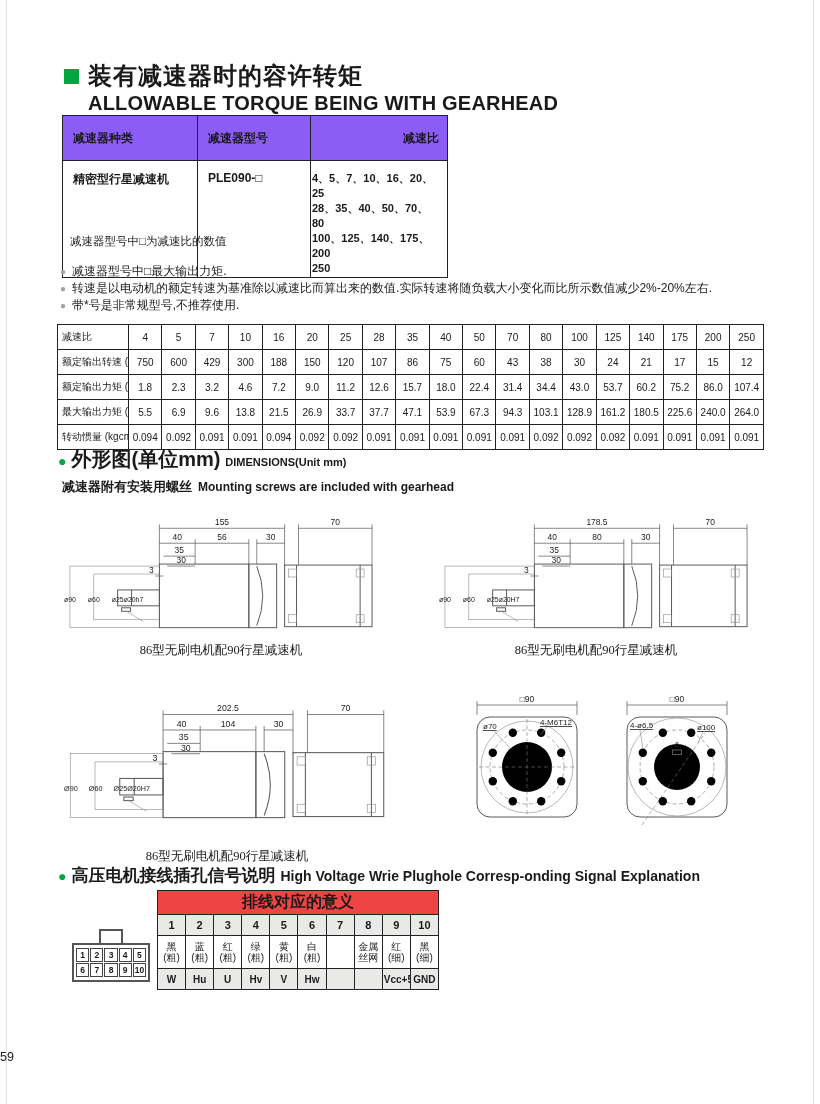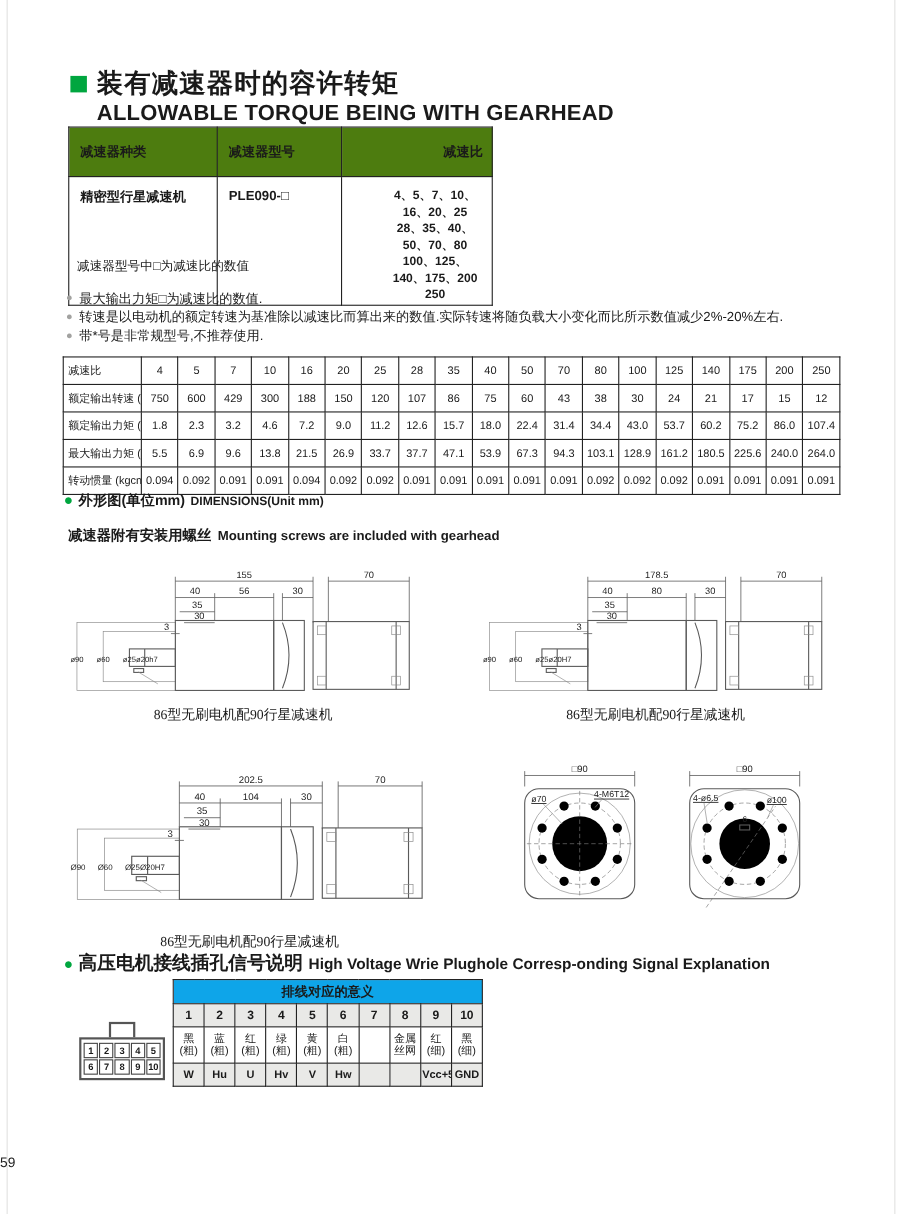--- a/index.html
+++ b/index.html
@@ -15,43 +15,43 @@
   
   .title-row { left:64px; top:60px; display:flex; align-items:center; gap:9px; }
   .green-sq { width:15px; height:15px; background:#00a63f; flex:0 0 auto; }
   .title-zh { font-size:24px; font-weight:bold; letter-spacing:1px; }
   .title-en { left:88px; top:92px; font-size:20px; font-weight:bold; letter-spacing:.2px; }
 
   
   table { border-collapse:collapse; }
   .ghead { left:62px; top:115px; width:385px; font-size:12px; table-layout:fixed; }
   .ghead td { border:1px solid #222; vertical-align:middle; }
-  .ghead .hrow td { background:#4d7c0f; height:42px; font-weight:bold; }
+  .ghead .hrow td { background:#8b5cf6; height:42px; font-weight:bold; }
   .ghead .brow td { height:72px; vertical-align:top; padding-top:10px; }
   .ghead .c1 { padding-left:10px; }
   .ghead .c3 { text-align:right; padding-right:8px; }
   .ghead .brow .c1, .ghead .brow .c2 { font-weight:bold;margin-top:48px; }
-  .ratio-line { font-size:11px; font-weight:bold; line-height:15px; text-align:center;padding-left:40px; }
+  .ratio-line { font-size:11px; font-weight:bold; line-height:15px; text-align:left; }
   .footnote { left:70px; top:234px; font-size:11.5px; }
 
   
   .notes { left:60px; top:263px; }
   .note-line { font-size:12px; line-height:17px; display:flex; align-items:center; }
   .gray-bullet { color:#a2a2a0; font-size:10px; margin-right:6px; }
 
   
   .spec { left:57px; top:324px; width:707px; font-size:10px; table-layout:fixed; border:1.5px solid #111; }
   .spec td { border:1px solid #222; height:22px; text-align:center; overflow:hidden; white-space:nowrap; }
   .spec td.lbl { text-align:left; padding-left:4px; }
 
   
   .sec-head { display:flex; align-items:baseline; gap:5px; }
   .sec-bullet { color:#00a63f; font-size:14px; }
   .dims-head { left:58px; top:446px; }
-  .dims-zh { font-size:13px; font-weight:bold; }
+  .dims-zh { font-size:20px; font-weight:bold; }
   .dims-en { font-size:11px; font-weight:bold; }
   .dims-sub { left:62px; top:478px; display:flex; gap:6px; align-items:baseline; }
   .dims-sub-zh { font-size:13px; font-weight:bold; }
   .dims-sub-en { font-size:12px; font-weight:bold; }
 
   .caption { font-family:"Liberation Serif","DejaVu Serif",serif; font-size:12.5px; text-align:center; }
 
   svg text { font-family:"Liberation Sans","DejaVu Sans",sans-serif; fill:#222; }
   .dim line { stroke:#555; stroke-width:0.7; }
   .dim text { font-size:8.5px; text-anchor:middle; }
@@ -61,21 +61,21 @@
   .dia { font-size:7px; }
   .flbl { font-size:8px; text-decoration:underline; }
   .keymark { fill:#222; stroke:none; }
 
   
   .wire-head { left:58px; top:864px; }
   .wire-zh { font-size:17px; font-weight:bold; }
   .wire-en { font-size:14px; font-weight:bold; }
   .wiring { left:157px; top:890px; width:282px; table-layout:fixed; font-size:11px; }
   .wiring td { border:1px solid #222; text-align:center; overflow:hidden; }
-  .wiring .trow td { background:#0ea5e9; height:19px; font-weight:bold; font-size:12px;margin-top:21px; }
+  .wiring .trow td { background:#ef4444; height:19px; font-weight:bold; font-size:16px;margin-top:21px; }
   .wiring .prow td { background:#e9e9e7; height:18px; font-weight:bold; }
   .wiring .crow td { height:30px; font-size:10px; line-height:11px; }
   .wiring .srow td { background:#e9e9e7; height:18px; font-weight:bold; font-size:10px; }
 
   .connector { left:72px; top:929px; width:78px; }
   .conn-tab { width:20px; height:12px; border:2px solid #555; margin:0 auto; background:#fff; }
   .conn-body { border:2px solid #555; padding:3px 2px; background:#fff; display:flex; flex-direction:column; gap:1px; margin-top:-2px; }
   .conn-row { display:flex; gap:1px; justify-content:center; }
   .conn-row .pin-box { width:12px; height:12px; border:1px solid #444; font-size:8.5px; font-weight:bold; display:flex; align-items:center; justify-content:center; }
 
@@ -116,21 +116,21 @@
         <div class="ratio-line">250</div>
       </td>
     </tr>
   </tbody>
     </table>
   <div class="abs footnote">减速器型号中□为减速比的数值</div>
 
   <div class="abs notes">
     <div class="note-line">
         <span class="gray-bullet">●</span>
-        <span>最大输出力矩□为减速比的数值.</span>
+        <span>减速器型号中□最大输出力矩.</span>
       </div>
     <div class="note-line">
         <span class="gray-bullet">●</span>
         <span>转速是以电动机的额定转速为基准除以减速比而算出来的数值.实际转速将随负载大小变化而比所示数值减少2%-20%左右.</span>
       </div>
     <div class="note-line">
         <span class="gray-bullet">●</span>
         <span>带*号是非常规型号,不推荐使用.</span>
       </div>
   </div>

